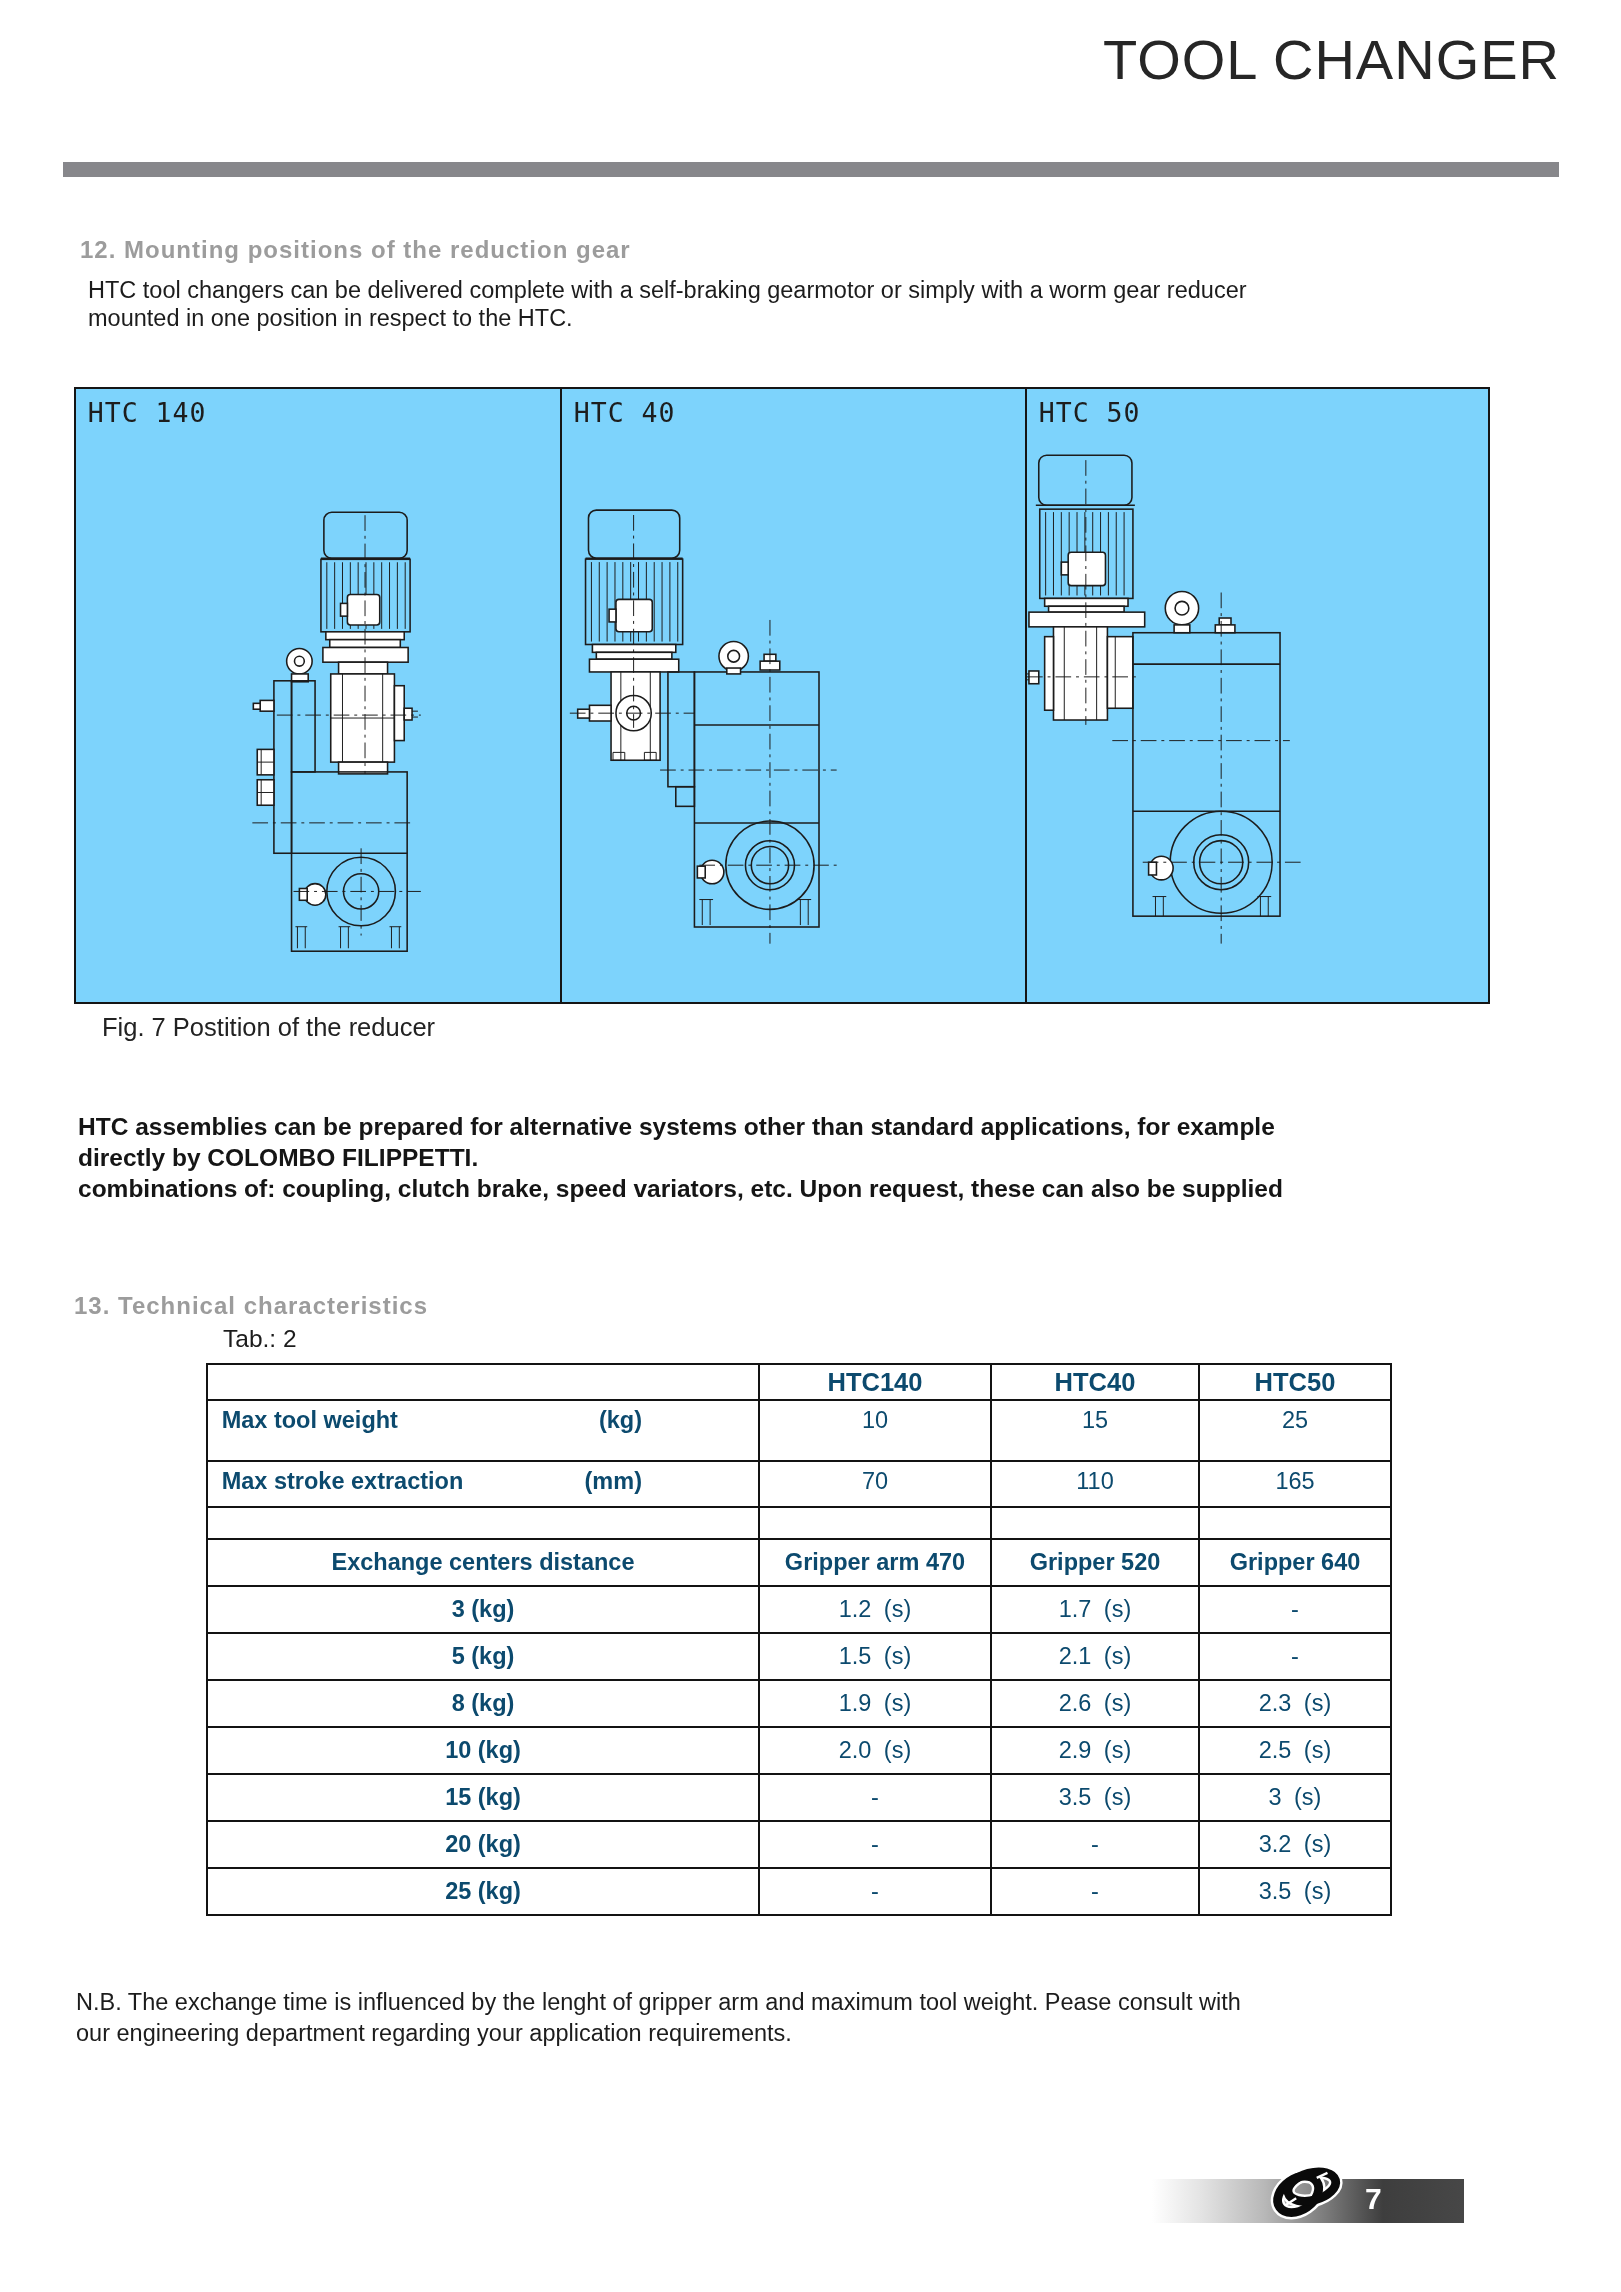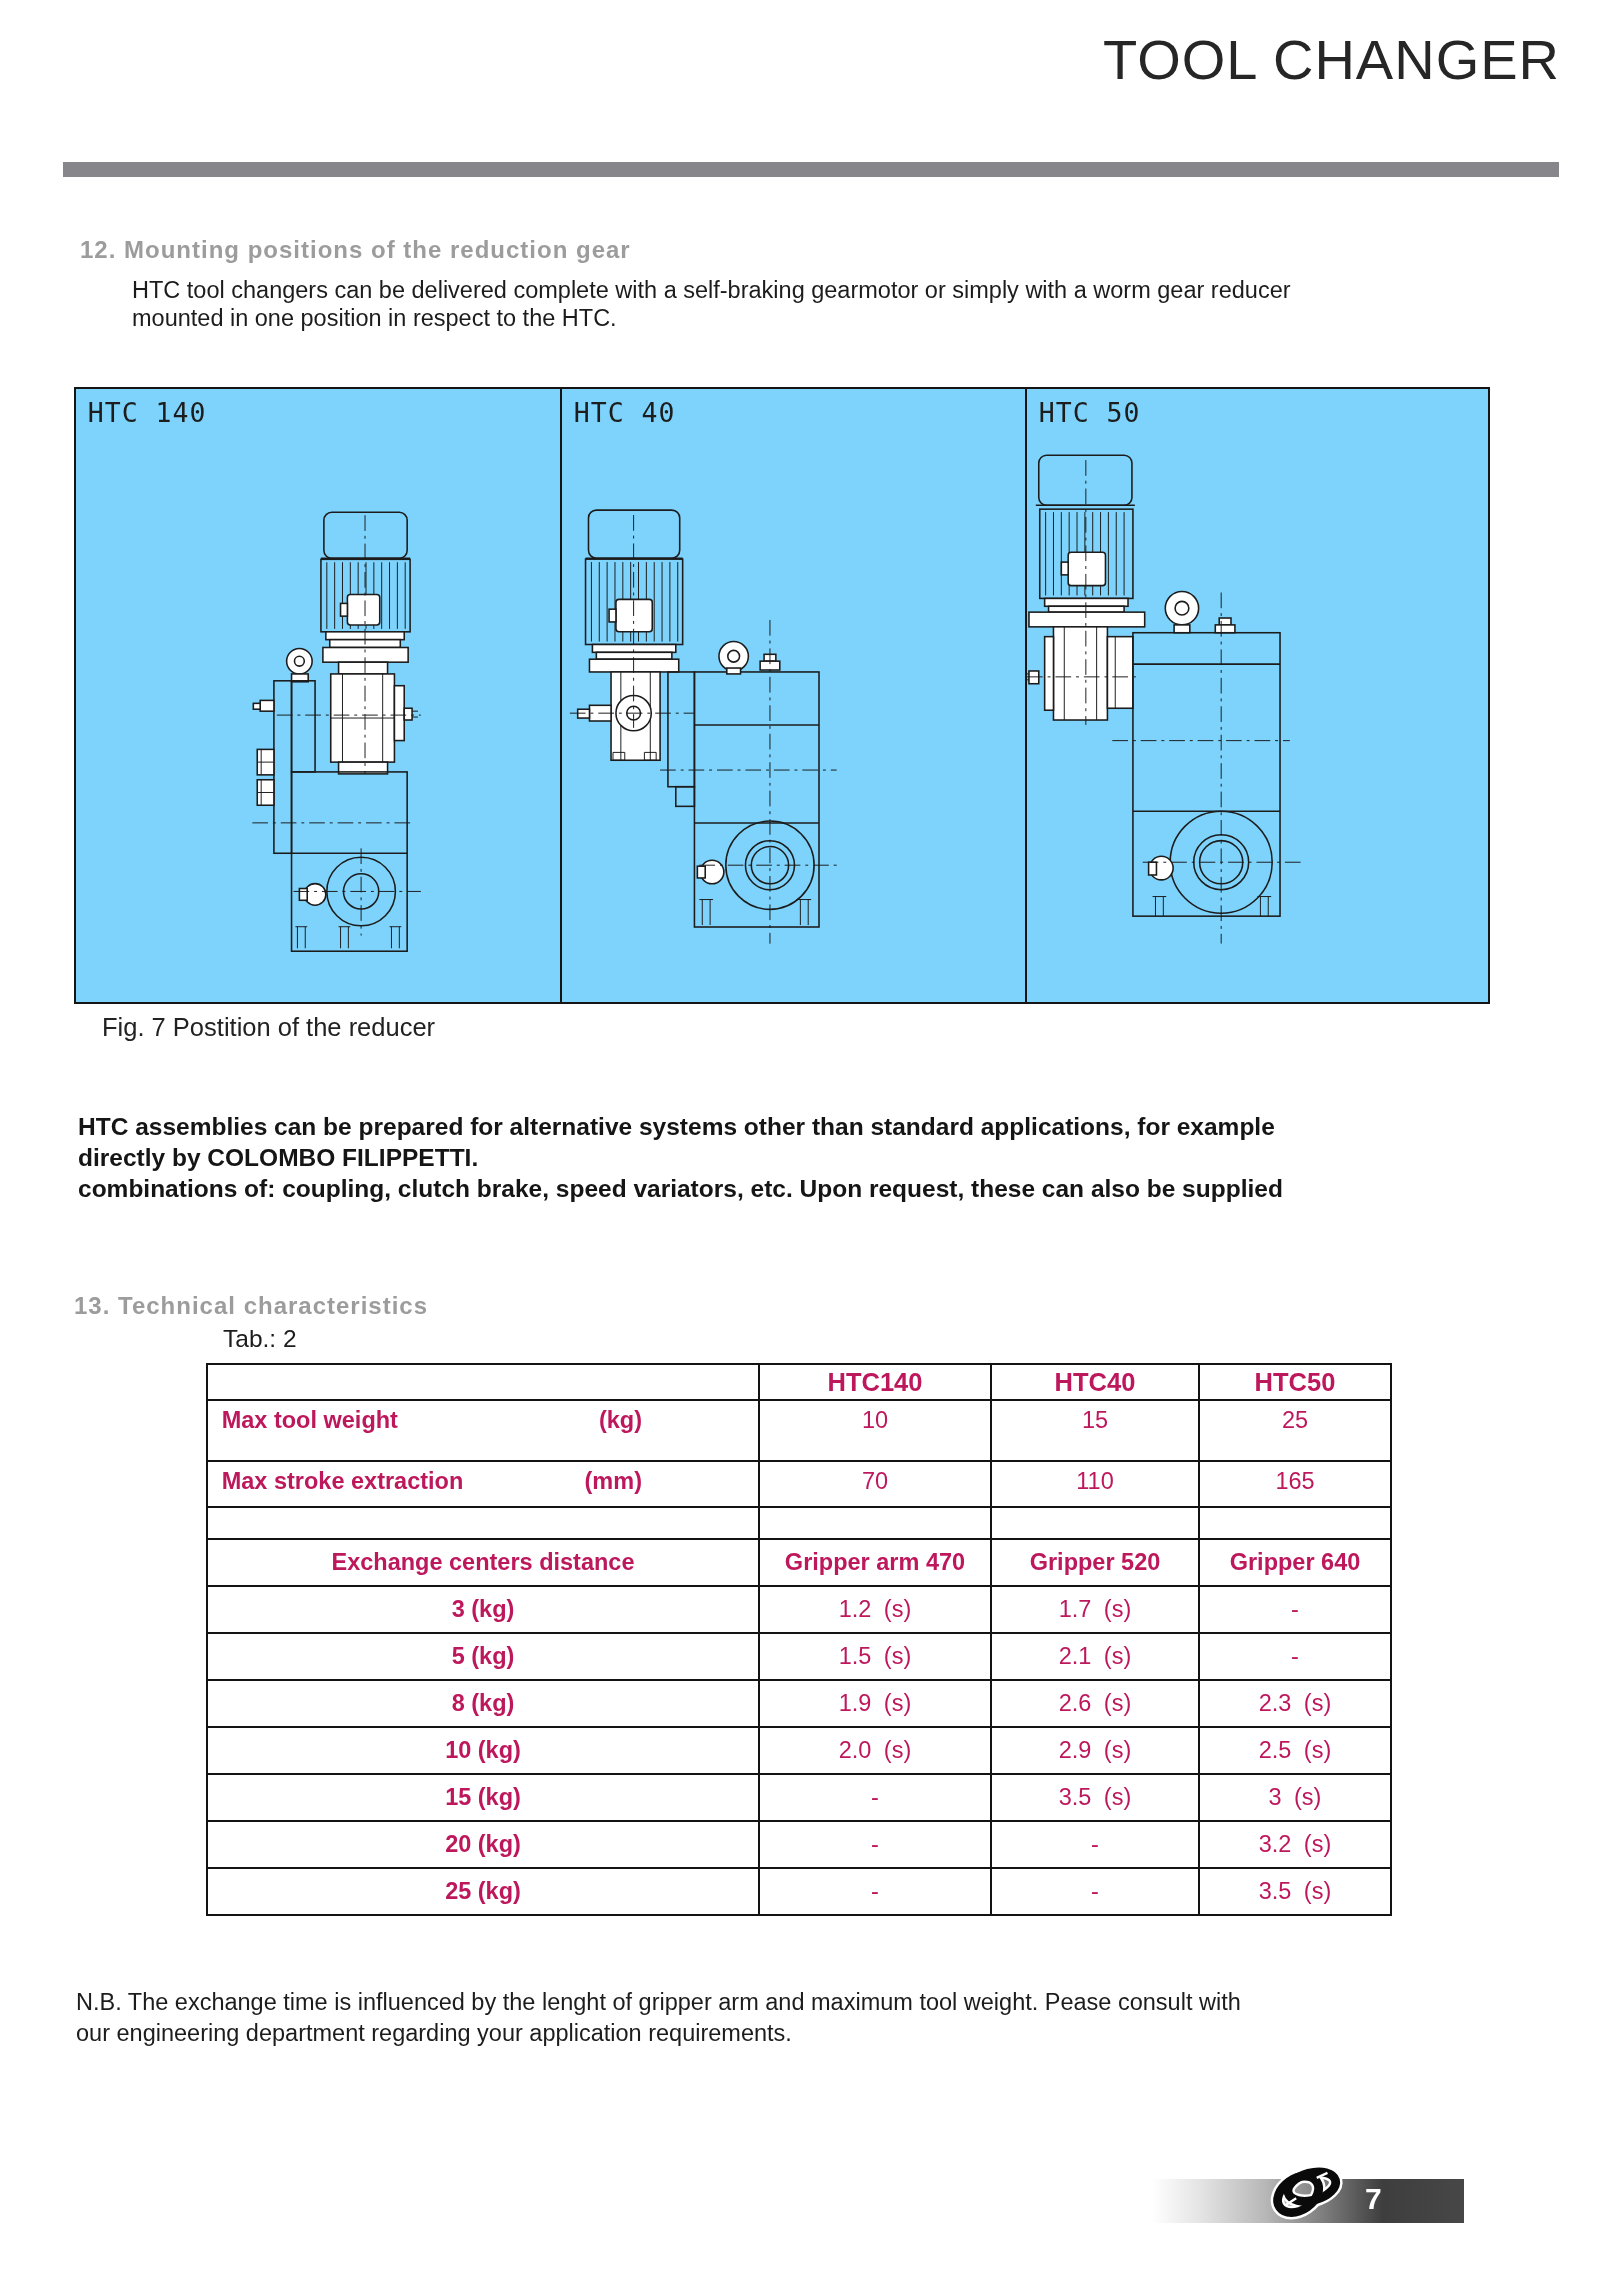--- a/index.html
+++ b/index.html
@@ -13,21 +13,21 @@
                font-family:"DejaVu Sans Mono",monospace;color:#1b1b1b;white-space:nowrap;}
 
   .header-rule{position:absolute;left:63px;top:162px;width:1496px;height:14.7px;background:#87878b;}
 
   .h-gray{position:absolute;font-weight:bold;color:#9c9c9c;font-size:24px;
           letter-spacing:1px;white-space:nowrap;}
   .h12{left:80px;top:236px;}
   .h13{left:74px;top:1292px;}
 
   .body-par{position:absolute;font-size:23.5px;line-height:28px;color:#1c1c1c;white-space:nowrap;}
-  .p12{left:88px;top:276px;margin-left:44px;}
+  .p12{left:88px;top:276px;}
 
   .figure{position:absolute;left:74px;top:387px;width:1416px;height:617px;
           border:2.9px solid #151515;box-sizing:border-box;display:flex;background:#7dd3fc;}
   .fig-panel{position:relative;height:100%;flex:0 0 auto;}
   .fig-panel.p1{width:484px;}
   .fig-panel.p2{width:463px;border-left:2.9px solid #151515;}
   .fig-panel.p3{width:458px;border-left:2.9px solid #151515;}
   .fig-label{position:absolute;left:11.8px;top:7.8px;font-size:26.5px;letter-spacing:1px;
              font-family:"DejaVu Sans Mono",monospace;color:#1d1d1d;}
   .fig-panel svg{position:absolute;left:0;top:0;width:100%;height:100%;}
@@ -37,21 +37,21 @@
   .cl{stroke:#1c1c1c;stroke-width:1;fill:none;stroke-dasharray:16 5 3 5;}
 
   .fig-caption{position:absolute;left:102px;top:1013px;font-size:25.5px;color:#222;}
 
   .bold-note{position:absolute;left:78px;top:1111px;font-size:24.5px;font-weight:bold;
              line-height:31px;color:#151515;white-space:nowrap;}
 
   .tab-label{position:absolute;left:223px;top:1325px;font-size:24.5px;color:#1c1c1c;}
 
   table.spec{position:absolute;left:206px;top:1363px;width:1184px;border-collapse:collapse;
-             table-layout:fixed;font-size:23.5px;color:#be185d;border:2.9px solid #131313;}
+             table-layout:fixed;font-size:23.5px;color:#0c4a6e;border:2.9px solid #131313;}
   table.spec td{border:2px solid #131313;border-top-width:2.9px;border-bottom-width:2.9px;
                 text-align:center;padding:0;overflow:hidden;}
   tr.hdr{height:36px;}
   tr.hdr td{font-weight:bold;font-size:25.5px;}
   tr.spec-r1{height:61px;} tr.spec-r2{height:46px;}
   tr.spec-r1 td,tr.spec-r2 td{vertical-align:top;padding-top:5.9px;}
   .lbl-flex{display:flex;justify-content:space-between;padding:0 116px 0 13.7px;
             font-weight:bold;text-align:left;}
   tr.spacer{height:32px;}
   tr.exch{height:47px;}

